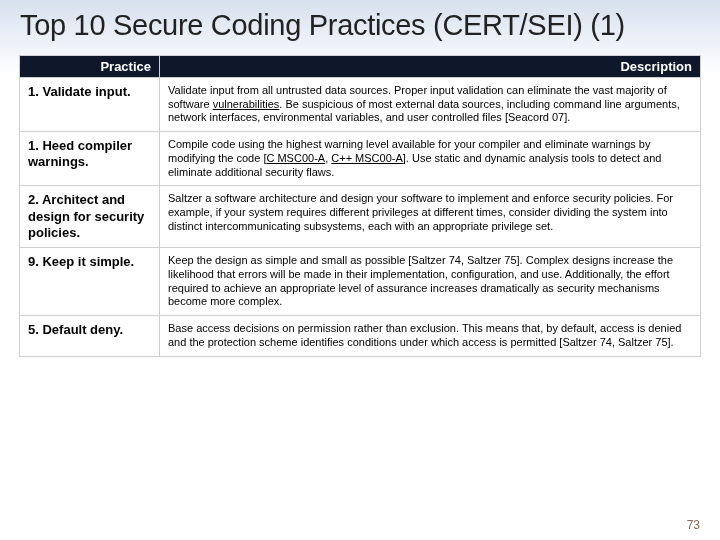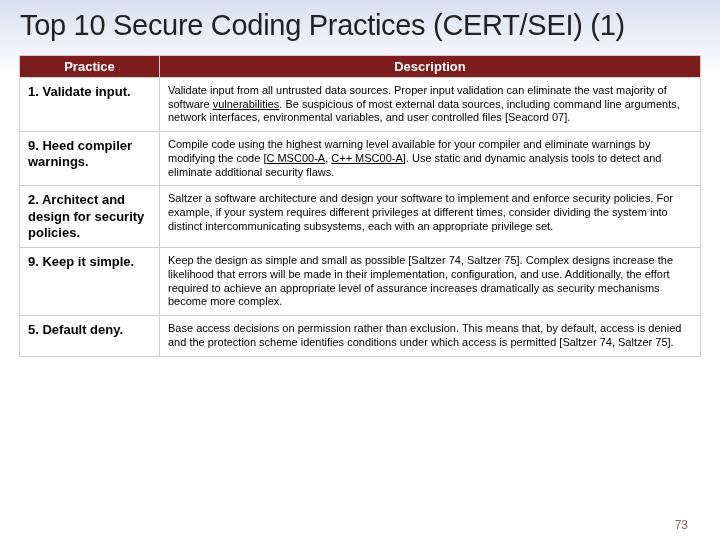--- a/index.html
+++ b/index.html
@@ -18,25 +18,25 @@
     line-height: 1.2;
     letter-spacing: -0.3px;
   }
   .table {
     width: 682px;
     margin: 0 auto;
     border-collapse: collapse;
     table-layout: fixed;
   }
   .table th {
-    background: #7f1d1d;
+    background: #0f172a;
     color: #fff;
     font-weight: 700;
     font-size: 13px;
-    text-align: center;
+    text-align: right;
     padding: 3px 8px;
     border: 1px solid #cfcfcf;
   }
   .table th:first-child { width: 140px; }
   .table td {
     border: 1px solid #cfcfcf;
     padding: 6px 8px;
     vertical-align: top;
     font-size: 11px;
     line-height: 1.25;
@@ -45,21 +45,21 @@
   }
   .table td.practice {
     font-weight: 700;
     font-size: 13px;
     line-height: 1.25;
   }
   .u { text-decoration: underline; text-align: right; }
   .pagenum {
     position: absolute;
     bottom: 8px;
-    right: 32px;
+    right: 20px;
     font-size: 12px;
     color: #8a6a5a;
   }
 </style>
 </head>
 <body>
 
 <div class="title">Top 10 Secure Coding Practices (CERT/SEI) (1)</div>
 
 <table class="table">
@@ -70,21 +70,21 @@
     </tr>
   </thead>
   <tbody>
     <tr>
       <td class="practice">1. Validate input.</td>
       <td>
         <span>Validate input from all untrusted data sources. Proper input validation can eliminate the vast majority of software </span><span class="u">vulnerabilities</span><span>. Be suspicious of most external data sources, including command line arguments, network interfaces, environmental variables, and user controlled files [Seacord 07].</span>
       </td>
     </tr>
     <tr>
-      <td class="practice">9. Heed compiler warnings.</td>
+      <td class="practice">1. Heed compiler warnings.</td>
       <td>
         <span>Compile code using the highest warning level available for your compiler and eliminate warnings by modifying the code [</span><span class="u">C MSC00-A</span><span>, </span><span class="u">C++ MSC00-A</span><span>]. Use static and dynamic analysis tools to detect and eliminate additional security flaws.</span>
       </td>
     </tr>
     <tr>
       <td class="practice">2. Architect and design for security policies.</td>
       <td>
         <span>Saltzer a software architecture and design your software to implement and enforce security policies. For example, if your system requires different privileges at different times, consider dividing the system into distinct intercommunicating subsystems, each with an appropriate privilege set.</span>
       </td>
     </tr>

